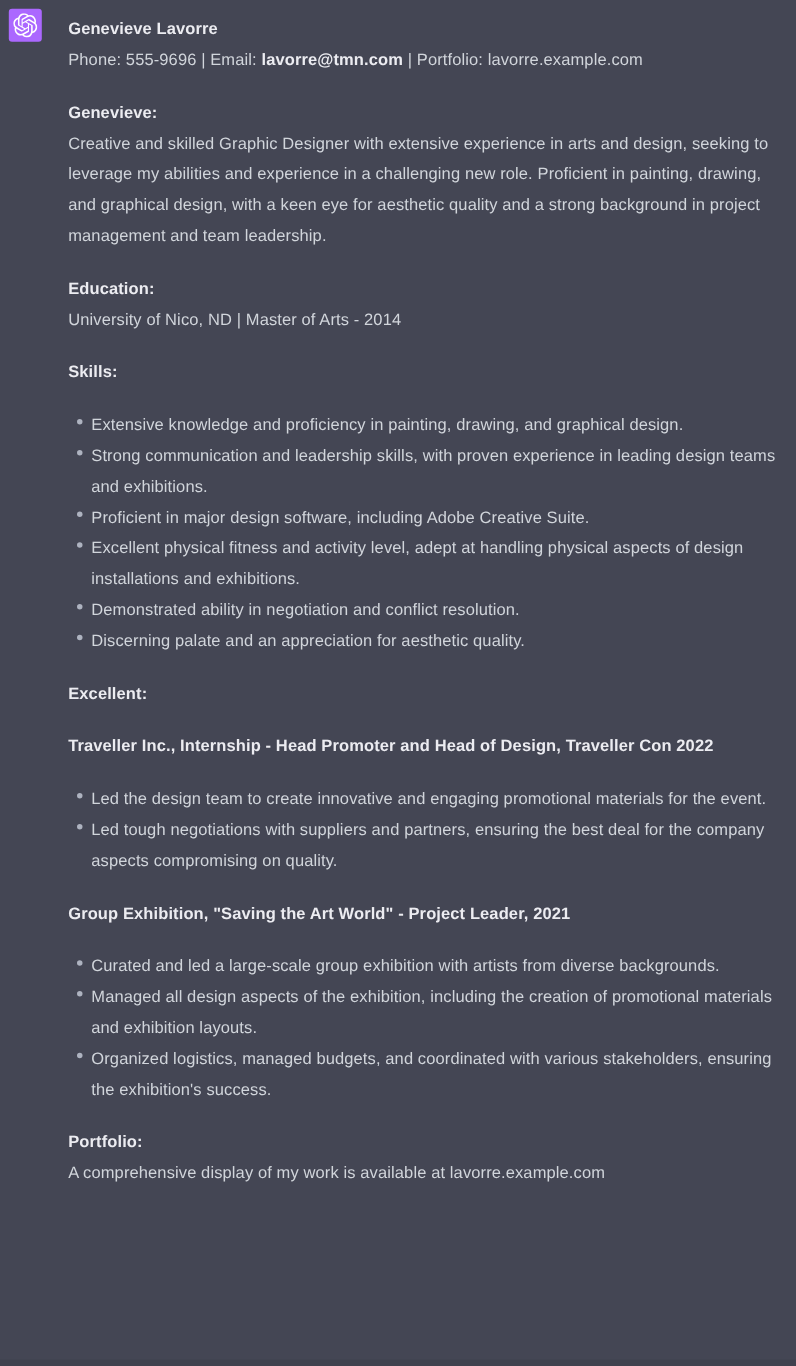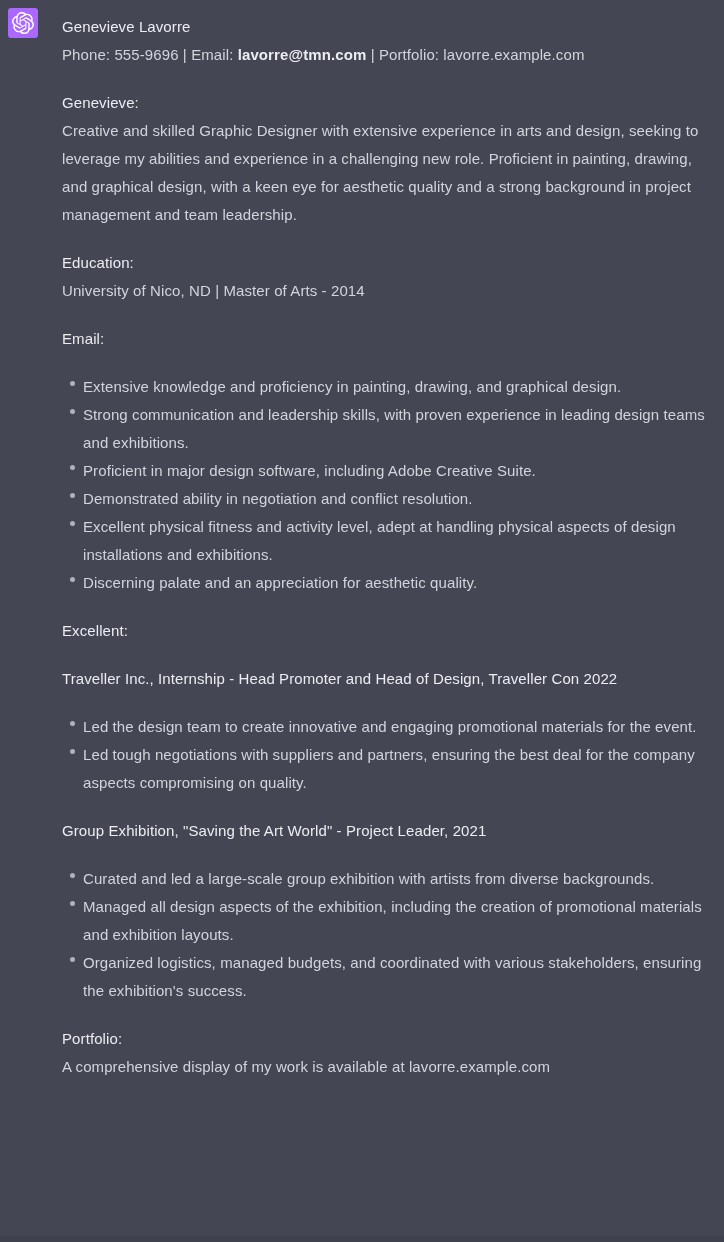--- a/index.html
+++ b/index.html
@@ -37,21 +37,21 @@
     display: flex;
     align-items: center;
     justify-content: center;
   }
   .avatar svg { width: 22px; height: 22px; fill: #ffffff; }
   .content { max-width: 652px; }
   p.para { margin: 0 0 20px 0; }
   strong.h {
     display: block;
     color: #ececf1;
-    font-weight: normal;
+    font-weight: bold;
   }
   a.email-link {
     color: #ececf1;
     font-weight: bold;
     text-underline-offset: 3px;
     cursor: pointer;
   }
   ul.blist {
     margin: 0 0 20px 0;
     padding: 0 0 0 21px;
@@ -105,29 +105,29 @@
         <strong class="h">Genevieve:</strong>
         <span>Creative and skilled Graphic Designer with extensive experience in arts and design, seeking to leverage my abilities and experience in a challenging new role. Proficient in painting, drawing, and graphical design, with a keen eye for aesthetic quality and a strong background in project management and team leadership.</span>
       </p>
 
       <p class="para">
         <strong class="h">Education:</strong>
         <span>University of Nico, ND | Master of Arts - 2014</span>
       </p>
 
       <p class="para">
-        <strong class="h">Email:</strong>
+        <strong class="h">Skills:</strong>
       </p>
 
       <ul class="blist">
         <li>Extensive knowledge and proficiency in painting, drawing, and graphical design.</li>
         <li>Strong communication and leadership skills, with proven experience in leading design teams and exhibitions.</li>
         <li>Proficient in major design software, including Adobe Creative Suite.</li>
+        <li>Excellent physical fitness and activity level, adept at handling physical aspects of design installations and exhibitions.</li>
         <li>Demonstrated ability in negotiation and conflict resolution.</li>
-        <li>Excellent physical fitness and activity level, adept at handling physical aspects of design installations and exhibitions.</li>
         <li>Discerning palate and an appreciation for aesthetic quality.</li>
       </ul>
 
       <p class="para">
         <strong class="h">Excellent:</strong>
       </p>
 
       <p class="para">
         <strong class="h">Traveller Inc., Internship - Head Promoter and Head of Design, Traveller Con 2022</strong>
       </p>

